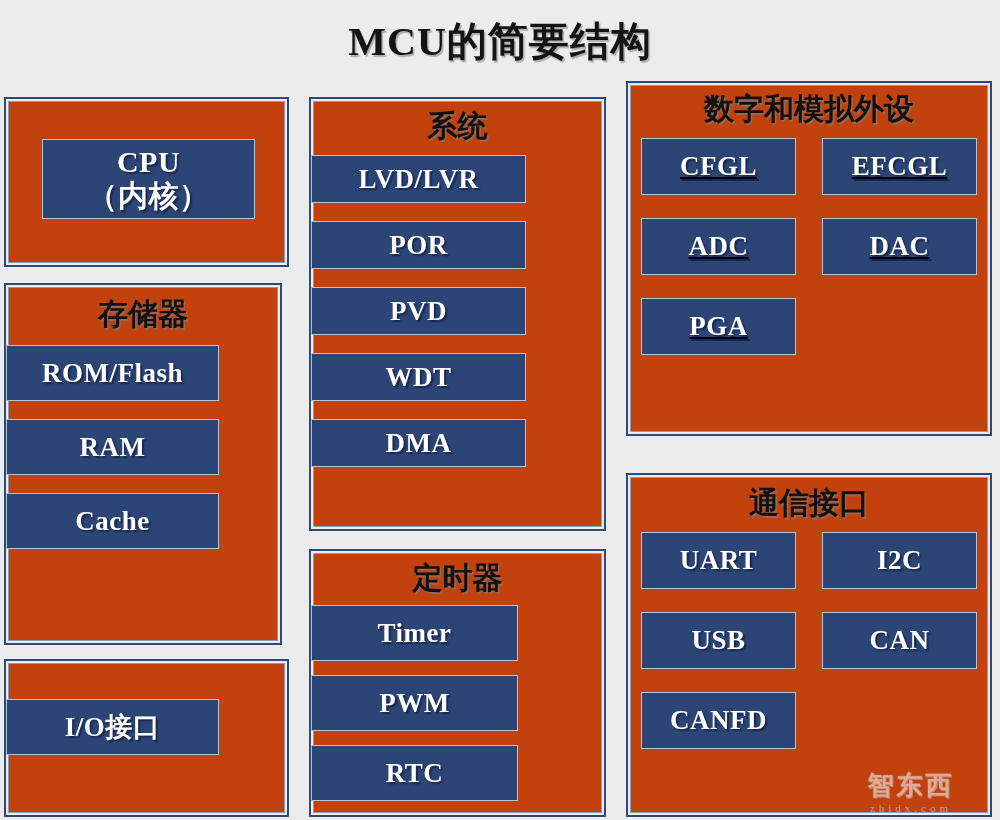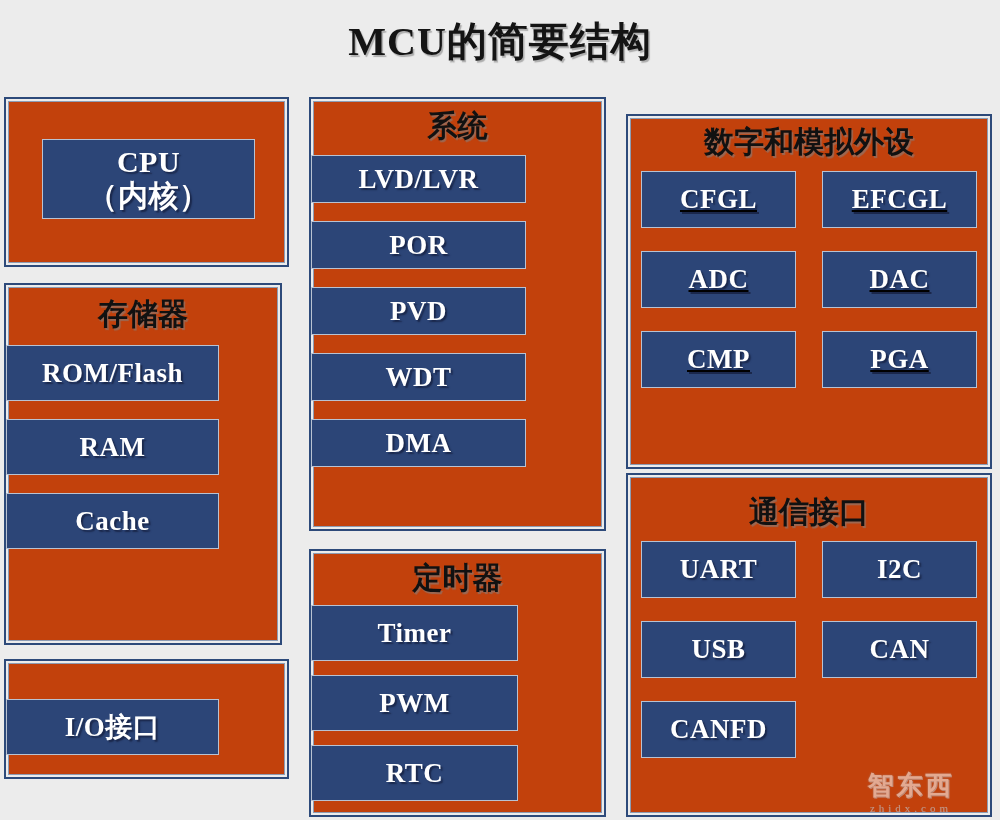--- a/index.html
+++ b/index.html
@@ -59,54 +59,54 @@
     letter-spacing: 0.5px;
     text-shadow: 2px 2px 1.5px rgba(20,30,60,0.75);
     line-height: 1.12;
     text-align: center;
   }
   .bbox.multiline { flex-direction: column; }
 
   
   #panel-cpu   { left: 4px;  top: 97px;  width: 285px; height: 170px; }
   #panel-mem   { left: 4px;  top: 283px; width: 278px; height: 362px; }
-  #panel-io    { left: 4px;  top: 659px; width: 285px; height: 120px; }
+  #panel-io    { left: 4px;  top: 659px; width: 285px; height: 158px; }
 
   #box-cpu { position: absolute; left: 36px; top: 40px; width: 213px; height: 80px; font-size: 30px; }
   #panel-mem .panel-title { margin-top: 14px; }
   #panel-mem .stack { margin-top: 16px; }
   #panel-io .stack { margin-top: 38px; }
 
   .stack { display: flex; flex-direction: column; gap: 18px; }
   .stack .bbox { width: 213px; height: 56px; }
 
   
   #panel-sys   { left: 309px; top: 97px;  width: 297px; height: 434px; }
   #panel-timer { left: 309px; top: 549px; width: 297px; height: 268px; }
   #panel-sys .panel-title { margin-top: 12px; }
   #panel-sys .stack { margin-top: 14px; gap: 18px; }
   #panel-sys .stack .bbox { width: 215px; height: 48px; }
   #panel-timer .panel-title { margin-top: 12px; }
   #panel-timer .stack { margin-top: 12px; gap: 14px; }
   #panel-timer .stack .bbox { width: 207px; height: 56px; }
 
   
-  #panel-periph { left: 626px; top: 114px;  width: 366px; height: 355px; }
+  #panel-periph { left: 626px; top: 81px;  width: 366px; height: 355px; }
   #panel-comm   { left: 626px; top: 473px; width: 366px; height: 344px; }
   .grid2 {
     display: grid;
     grid-template-columns: 155px 155px;
     justify-content: center;
     column-gap: 26px;
     row-gap: 23px;
   }
   .grid2 .bbox { width: 155px; height: 57px; }
   #panel-periph .panel-title { margin-top: 11px; }
   #panel-periph .grid2 { margin-top: 14px; text-decoration: underline; }
-  #panel-comm .panel-title { margin-top: 22px; }
+  #panel-comm .panel-title { margin-top: 13px; }
   #panel-comm .grid2 { margin-top: 14px; }
 
   
   #watermark {
     position: absolute;
     right: 14px;
     bottom: 6px;
     width: 150px;
     text-align: center;
     opacity: 0.55;
@@ -175,21 +175,20 @@
   </div>
 </div>
 
 <div class="panel" id="panel-periph">
   <div class="panel-title">数字和模拟外设</div>
   <div class="grid2">
     <div class="bbox">CFGL</div>
     <div class="bbox">EFCGL</div>
     <div class="bbox">ADC</div>
     <div class="bbox">DAC</div>
-    <div class="bbox">CMP</div>
     <div class="bbox">PGA</div>
   </div>
 </div>
 
 <div class="panel" id="panel-comm">
   <div class="panel-title">通信接口</div>
   <div class="grid2">
     <div class="bbox">UART</div>
     <div class="bbox">I2C</div>
     <div class="bbox">USB</div>

